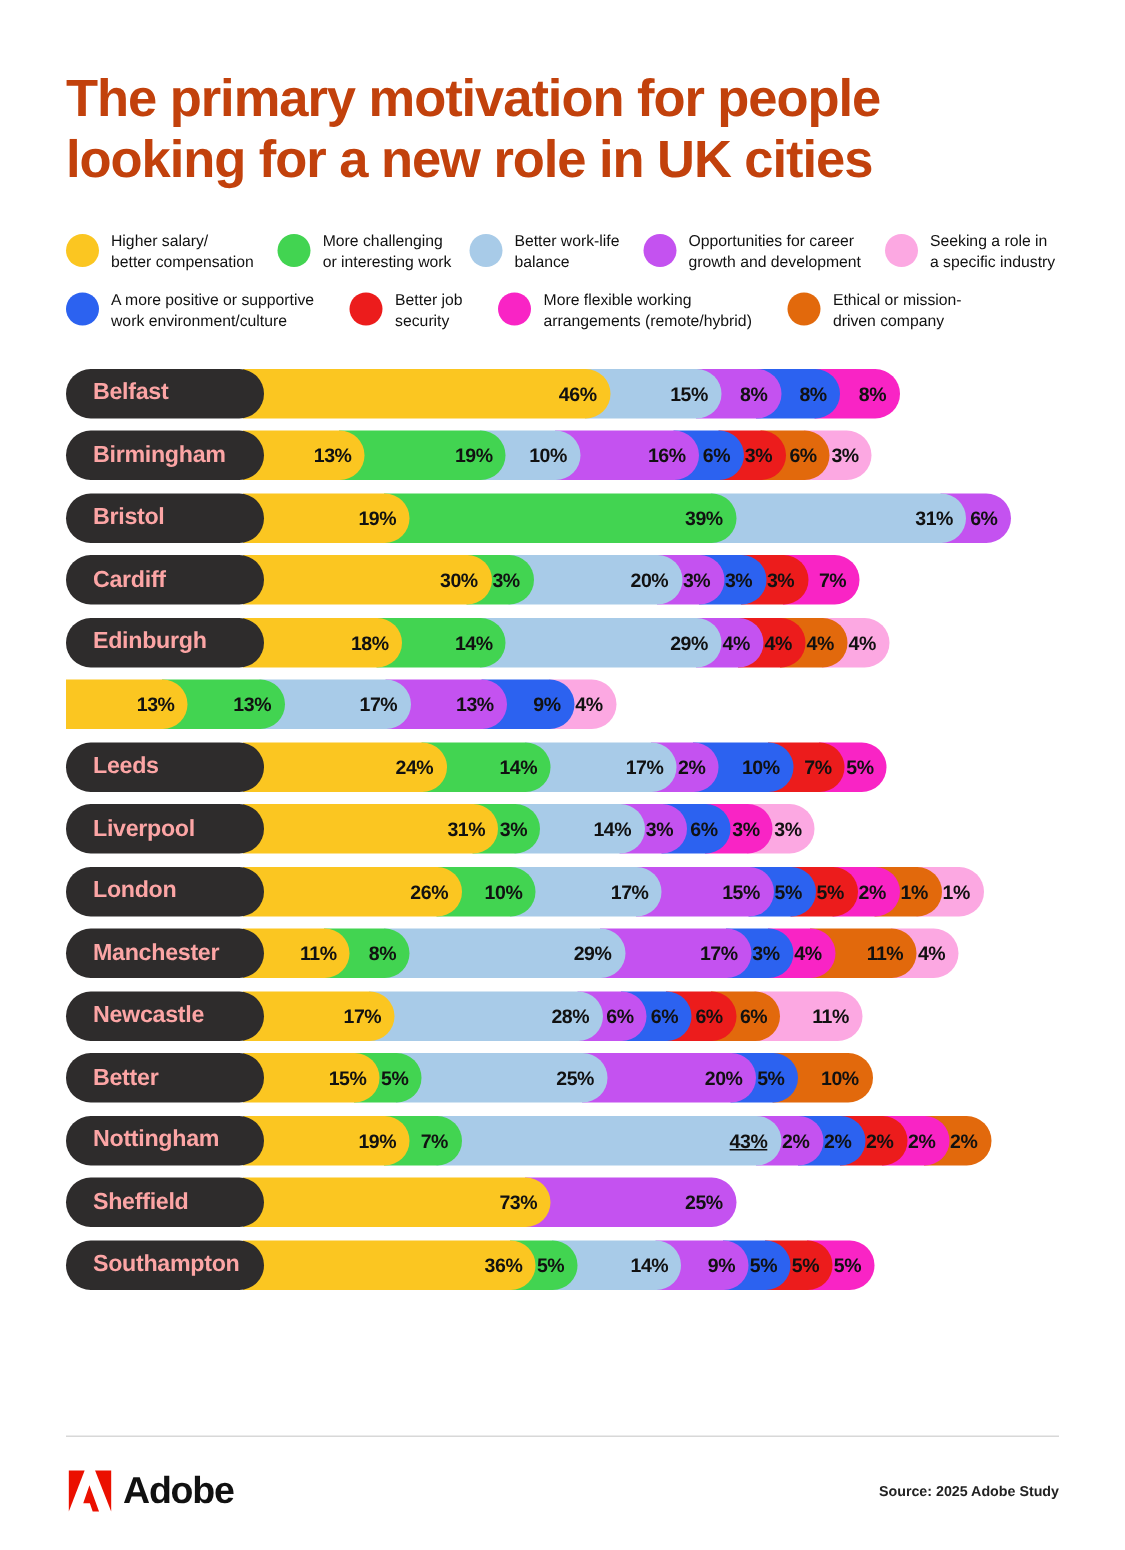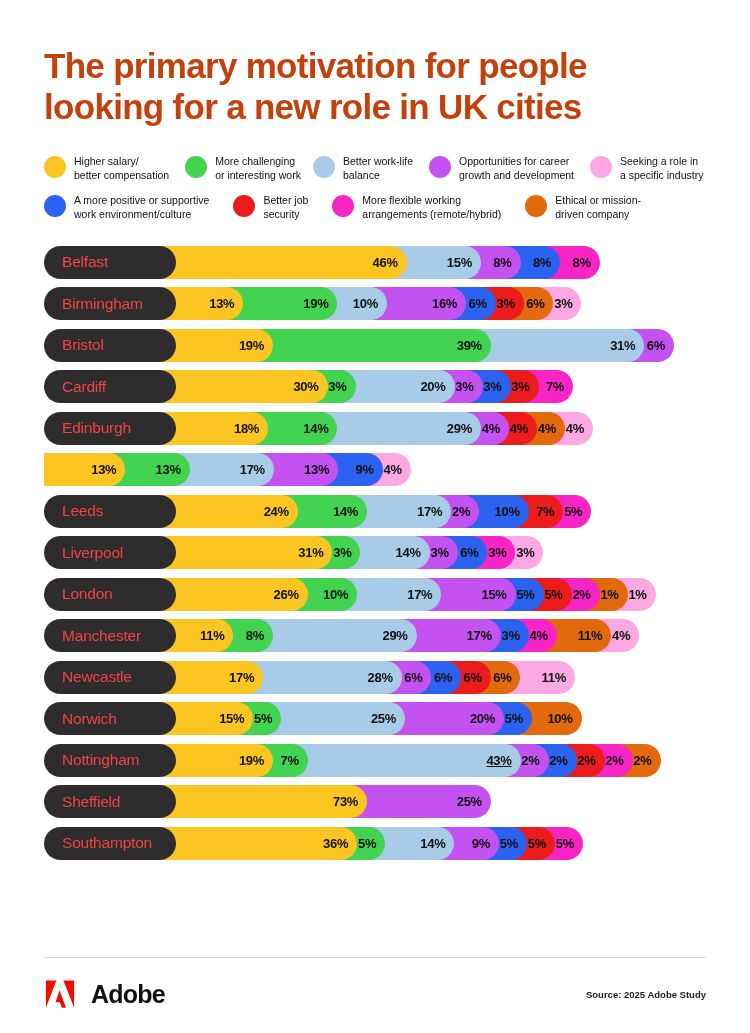--- a/index.html
+++ b/index.html
@@ -64,25 +64,26 @@
   .city-pill{
     position:relative;
     z-index:3;
     height:33px;
     min-width:132px;
     background:#2e2c2c;
     border-radius:17px;
     display:flex;align-items:center;
     padding:0 16px 0 18px;
     box-sizing:border-box;
-    color:#ef4444;
+    color:#fca5a5;
     font-size:15.5px;
     letter-spacing:-0.2px;
     white-space:nowrap;
     margin-right:-14px;
+    font-weight:bold;
   }
   .segments{
     position:relative;
     height:33px;
     display:flex;align-items:center;
     z-index:1;
   }
   .seg{
     height:33px;
     border-radius:0 17px 17px 0;
@@ -104,21 +105,21 @@
   .footer{
     padding:0 44px 24px 44px;
   }
   .footer-rule{
     height:1px;background:#d8d8d8;width:100%;
     margin-bottom:22px;
   }
   .footer-inner{
     display:flex;align-items:center;justify-content:space-between;
   }
-  .brand{display:flex;align-items:flex-end;gap:15px;}
+  .brand{display:flex;align-items:flex-end;gap:6px;}
   .brand-logo{width:32px;height:29px;display:block;}
   .brand-name{
     font-size:25px;font-weight:bold;color:#111;letter-spacing:-0.8px;
   }
   .source{font-size:9.5px;font-weight:bold;color:#222;}
 </style>
 </head>
 <body>
 
 <div class="page">
@@ -453,21 +454,21 @@
           </div>
           <div class="seg" style="width: 46.7px; background: rgb(226, 105, 12); z-index: 95;">
             <span class="lbl">6%</span>
           </div>
           <div class="seg" style="width: 71.45px; background: rgb(252, 168, 226); z-index: 94;">
             <span class="lbl">11%</span>
           </div>
         </div>
       </div>
       <div class="bar-row">
-        <div class="city-pill">Norwich</div>
+        <div class="city-pill">Better</div>
         <div class="segments">
           <div class="seg" style="width: 91.25px; background: rgb(251, 198, 33); z-index: 100;">
             <span class="lbl">15%</span>
           </div>
           <div class="seg" style="width: 45px; background: rgb(66, 212, 81); z-index: 99;">
             <span class="lbl">5%</span>
           </div>
           <div class="seg" style="width: 140.75px; background: rgb(168, 203, 232); z-index: 98;">
             <span class="lbl">25%</span>
           </div>

